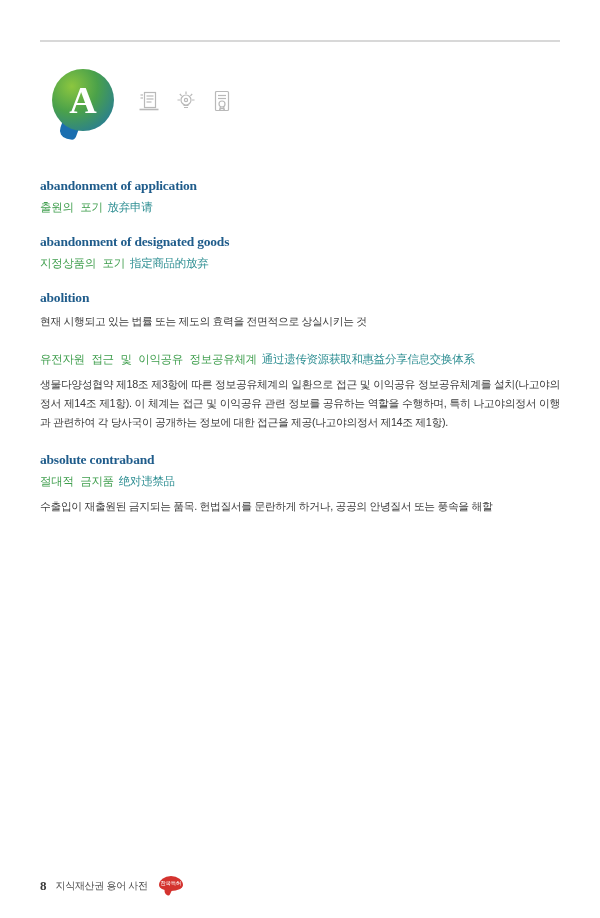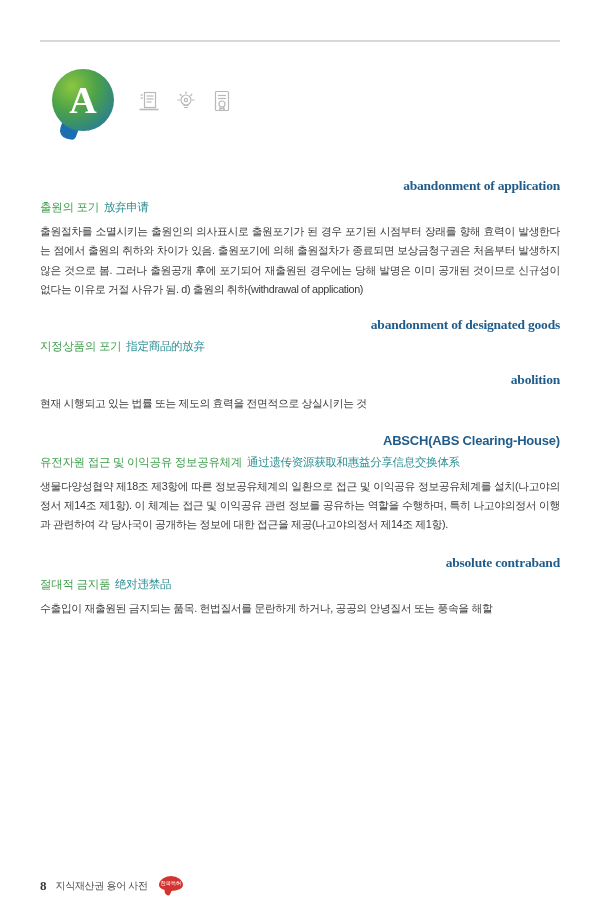--- a/index.html
+++ b/index.html
@@ -90,33 +90,32 @@
   }
   .entry { margin-bottom: 15px; }
   .term {
     color: #1f5c8b;
     font-weight: bold;
     font-size: 13.5px;
     font-family: "Liberation Serif", serif;
     letter-spacing: -0.2px;
     margin: 0 0 6px 0;
     line-height: 1.2;
-    text-align: right;
   }
   .term.alt {
     font-family: "Liberation Sans", sans-serif;
     font-size: 13px;
   }
   .subline {
     font-size: 11.5px;
     margin: 0 0 7px 0;
     line-height: 1.3;
     letter-spacing: -0.3px;
   }
-  .ko { color: #3f9e4d; }
+  .ko { color: #3f9e4d; font-family: Liberation Mono, monospace; }
   .cn { color: #2f8f93; margin-left: 5px; }
   .body-text {
     color: #3a3a3a;
     font-size: 10.8px;
     line-height: 1.78;
     letter-spacing: -0.35px;
     margin: 0;
     text-align: justify;
   }
   
@@ -231,37 +230,35 @@
     </div>
   </div>
 
   <div class="entries">
 
     <div class="entry e0">
       <p class="term">abandonment of application</p>
       <p class="subline">
         <span class="ko">출원의 포기</span><span class="cn">放弃申请</span>
       </p>
-      <p class="body-text">출원절차를 소멸시키는 출원인의 의사표시로 출원포기가 된 경우 포기된 시점부터 장래를 향해 효력이 발생한다는 점에서 출원의 취하와 차이가 있음. 출원포기에 의해 출원절차가 종료되면 보상금청구권은 처음부터 발생하지 않은 것으로 봄. 그러나 출원공개 후에 포기되어 재출원된 경우에는 당해 발명은 이미 공개된 것이므로 신규성이 없다는 이유로 거절 사유가 됨. d) 출원의 취하(withdrawal of application)</p>
     </div>
 
     <div class="entry e1">
       <p class="term">abandonment of designated goods</p>
       <p class="subline">
         <span class="ko">지정상품의 포기</span><span class="cn">指定商品的放弃</span>
       </p>
     </div>
 
     <div class="entry e2">
       <p class="term">abolition</p>
       <p class="body-text">현재 시행되고 있는 법률 또는 제도의 효력을 전면적으로 상실시키는 것</p>
     </div>
 
     <div class="entry e3">
-      <p class="term alt">ABSCH(ABS Clearing-House)</p>
       <p class="subline">
         <span class="ko">유전자원 접근 및 이익공유 정보공유체계</span><span class="cn">通过遗传资源获取和惠益分享信息交换体系</span>
       </p>
       <p class="body-text">생물다양성협약 제18조 제3항에 따른 정보공유체계의 일환으로 접근 및 이익공유 정보공유체계를 설치(나고야의정서 제14조 제1항). 이 체계는 접근 및 이익공유 관련 정보를 공유하는 역할을 수행하며, 특히 나고야의정서 이행과 관련하여 각 당사국이 공개하는 정보에 대한 접근을 제공(나고야의정서 제14조 제1항).</p>
     </div>
 
     <div class="entry e4">
       <p class="term">absolute contraband</p>
       <p class="subline">
         <span class="ko">절대적 금지품</span><span class="cn">绝对违禁品</span>

